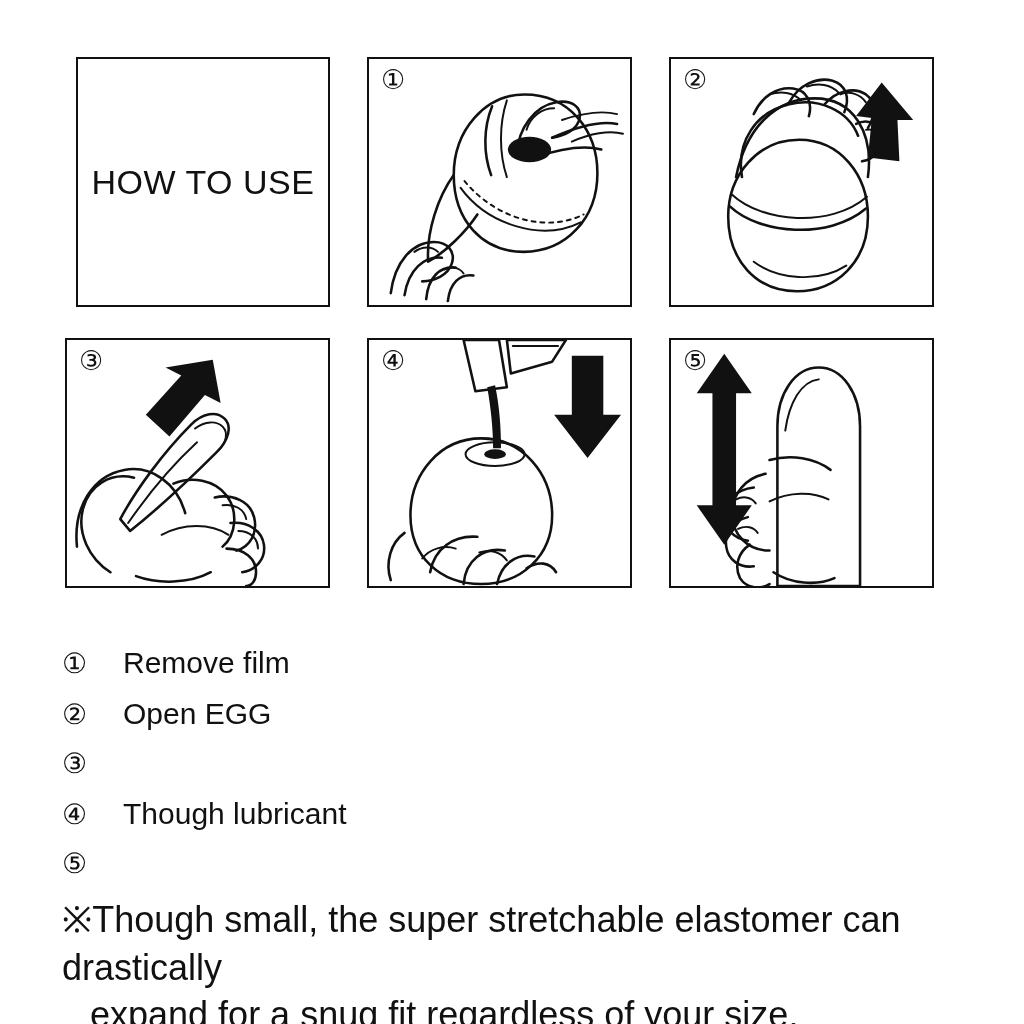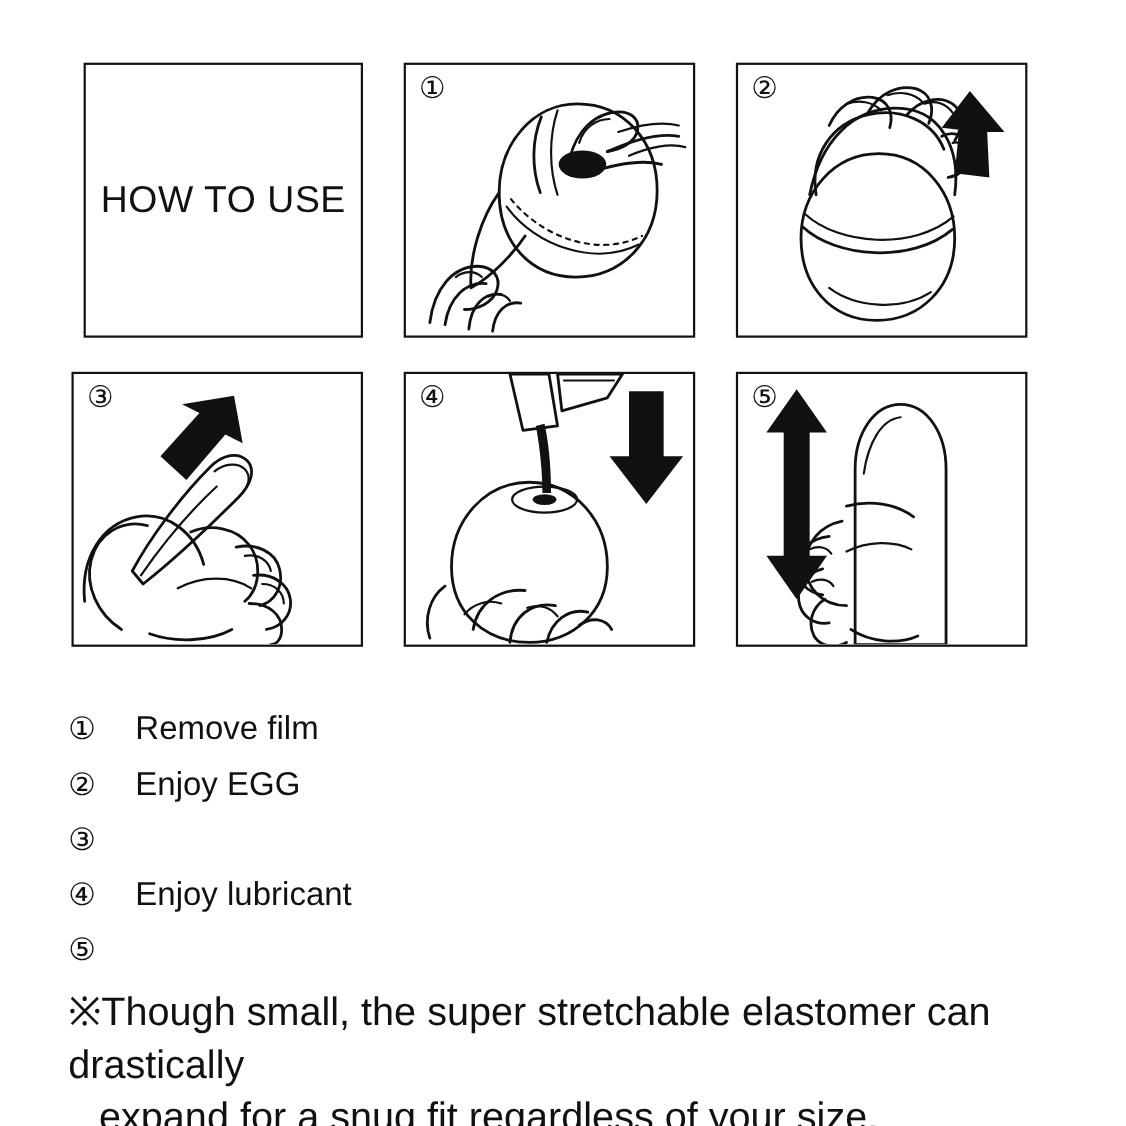--- a/index.html
+++ b/index.html
@@ -275,28 +275,28 @@
 
   </div>
 
   <div class="captions">
     <div class="cap-row">
       <span class="cap-mark">①</span>
       <span class="cap-label">Remove film</span>
     </div>
     <div class="cap-row">
       <span class="cap-mark">②</span>
-      <span class="cap-label">Enjoy EGG</span>
+      <span class="cap-label">Open EGG</span>
     </div>
     <div class="cap-row">
       <span class="cap-mark">③</span>
     </div>
     <div class="cap-row">
       <span class="cap-mark">④</span>
-      <span class="cap-label">Enjoy lubricant</span>
+      <span class="cap-label">Though lubricant</span>
     </div>
     <div class="cap-row">
       <span class="cap-mark">⑤</span>
     </div>
   </div>
 
   <div class="note">
     <span>※</span><span>Though small, the super stretchable elastomer can drastically</span>
     <span class="note-line2">expand for a snug fit regardless of your size.</span>
   </div>

